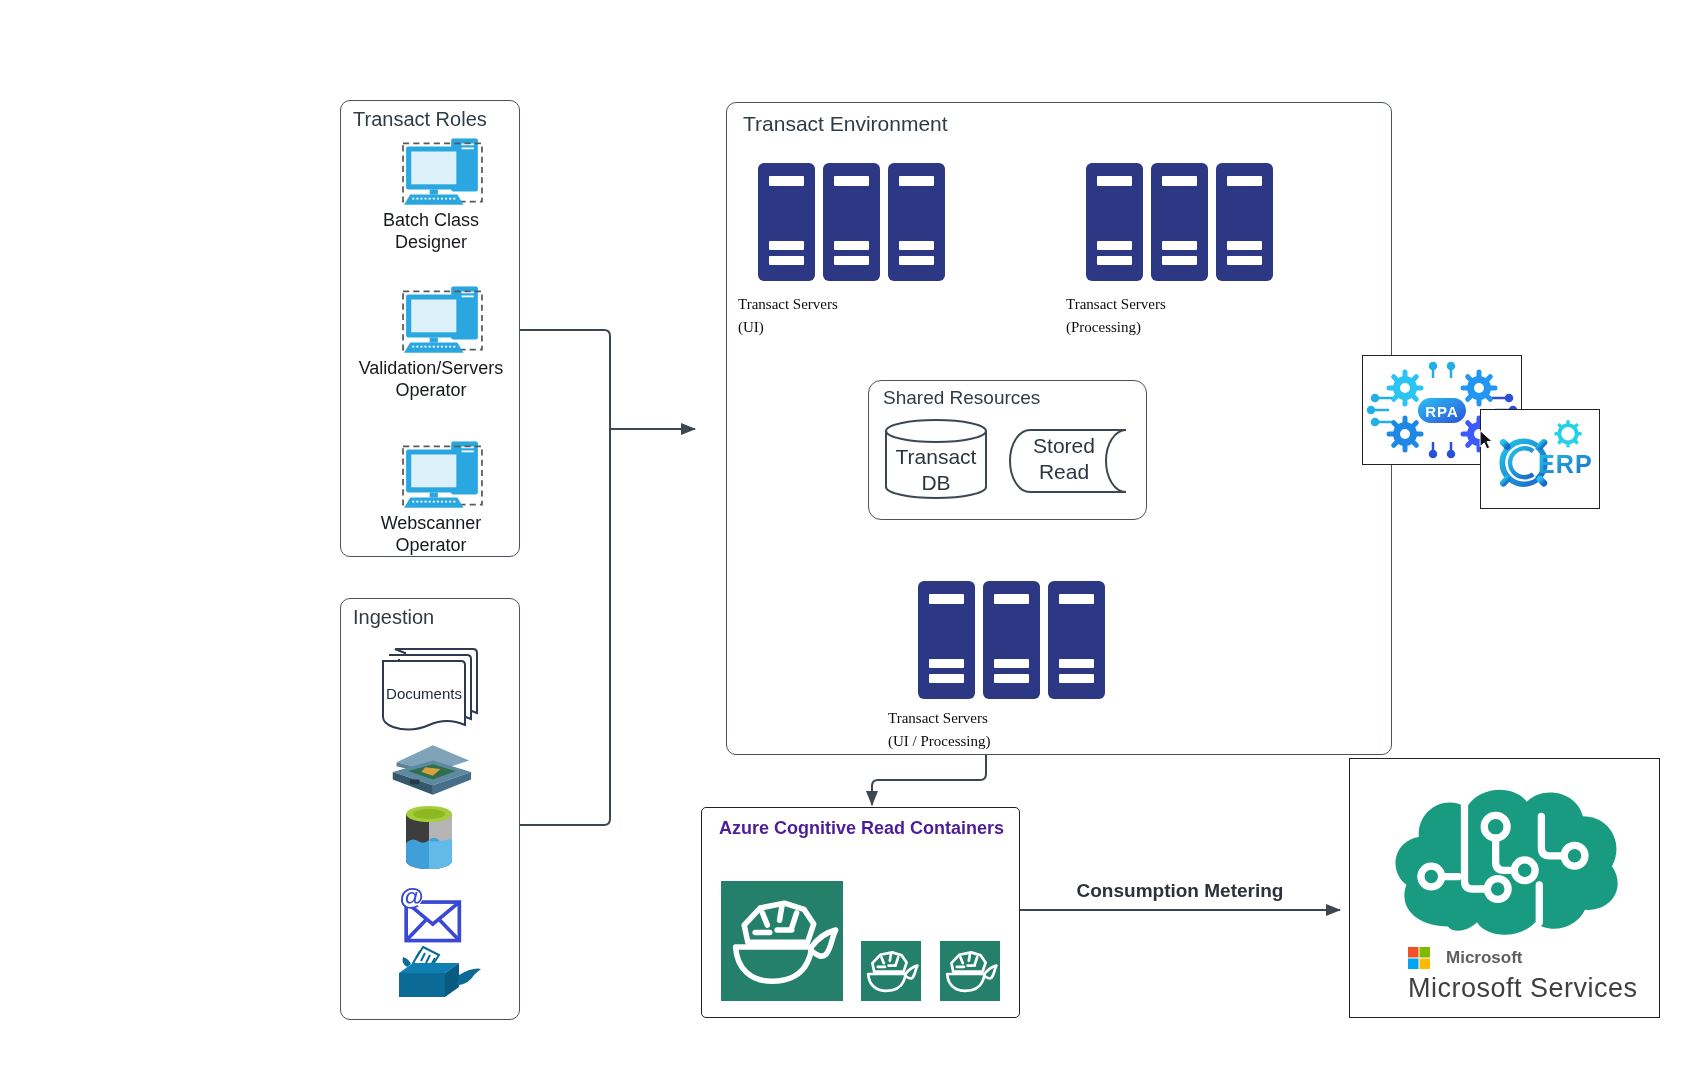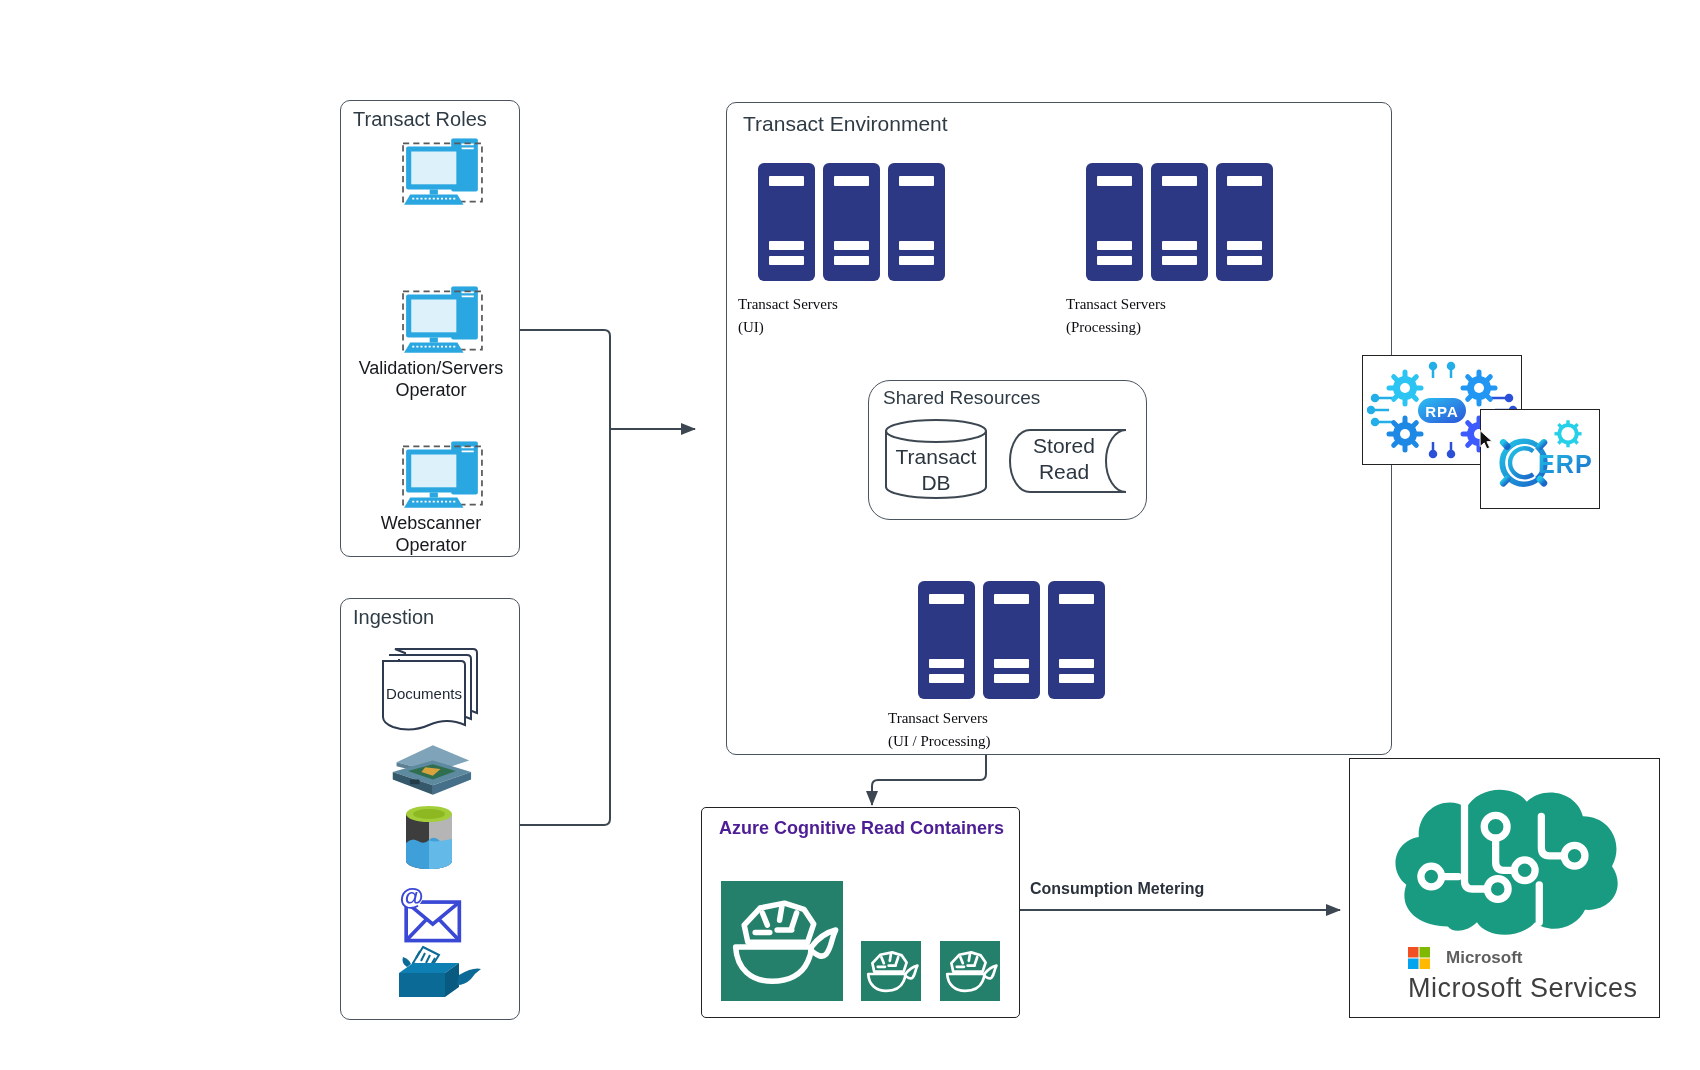--- a/index.html
+++ b/index.html
@@ -18,21 +18,21 @@
   .box-title{font-size:20px;color:var(--title_text);}
   .node-label{font-size:18px;line-height:22px;color:var(--label_text);text-align:center;}
   .sg-label{font-size:15px;line-height:23px;color:#0b0d10;text-align:left;font-family:Liberation Serif, serif;}
   .tower{position:absolute;width:57px;height:118px;background:var(--server_navy);border-radius:6px;}
   .tower .slot{position:absolute;left:11px;right:11px;background:#fff;border-radius:1px;}
   .tower .s-top{top:13px;height:10px;}
   .tower .s-b1{top:78px;height:9px;}
   .tower .s-b2{top:93px;height:9px;}
   .docker-tile{position:absolute;background:var(--docker_green);}
   .shape-text{position:absolute;text-align:center;font-size:21px;line-height:26px;color:#2c3640;}
-  .metering{font-size:16px;font-weight:bold;color:#2b323c;}
+  .metering{font-size:19px;font-weight:bold;color:#2b323c;text-align:center;}
   .ms-brand{font-size:17px;font-weight:600;color:var(--ms_gray);}
   .ms-product{font-size:27px;font-weight:300;letter-spacing:.5px;color:#3f3f3f;}
   svg{display:block;}
   .connector{pointer-events:none;}
   .connector path{stroke:var(--line);stroke-width:2;fill:none;}
   .arrowhead{fill:var(--line);stroke:none;}
 </style>
 </head>
 <body>
 
@@ -112,20 +112,24 @@
         <path d="M1020,910 H1340" marker-end="url(#arr)"></path>
       </g>
   </svg>
 
   <div class="abs frame" style="left:340px;top:100px;width:180px;height:457px">
     <div class="abs box-title" style="left:12px;top:7px">Transact Roles</div>
 
     <svg class="abs" style="left:61px;top:36px" width="82" height="70" viewBox="0 0 80 66">
         <use href="#workstation"></use>
       </svg>
+    <div class="abs node-label" style="left:5px;top:108px;width:170px">
+      <span style="display:block">Batch Class</span>
+      <span style="display:block">Designer</span>
+    </div>
 
     <svg class="abs" style="left:61px;top:184px" width="82" height="70" viewBox="0 0 80 66">
         <use href="#workstation"></use>
       </svg>
     <div class="abs node-label" style="left:5px;top:256px;width:170px">
       <span style="display:block">Validation/Servers</span>
       <span style="display:block">Operator</span>
     </div>
 
     <svg class="abs" style="left:61px;top:339px" width="82" height="70" viewBox="0 0 80 66">
@@ -229,21 +233,21 @@
           <i class="slot s-top"></i>
           <i class="slot s-b1"></i>
           <i class="slot s-b2"></i>
         </div>
       <div class="abs sg-label" style="left:-20px;top:130px;width:227px">
         <span style="display:block">Transact Servers</span>
         <span style="display:block">(Processing)</span>
       </div>
     </div>
 
-    <div class="abs frame" style="left:141px;top:277px;width:279px;height:140px;border-radius:22px">
+    <div class="abs frame" style="left:141px;top:277px;width:279px;height:140px;border-radius:13px">
       <div class="abs box-title" style="left:14px;top:6px;font-size:19px">Shared Resources</div>
       <svg class="abs" style="left:15px;top:37px" width="104" height="84" viewBox="0 0 104 84">
         <path d="M2,13 V69 A50,11 0 0 0 102,69 V13" fill="#fff" stroke="var(--line)" stroke-width="2"></path>
         <ellipse cx="52" cy="13" rx="50" ry="11" fill="#fff" stroke="var(--line)" stroke-width="2"></ellipse>
       </svg>
       <div class="abs shape-text" style="left:15px;top:63px;width:104px">
         <span style="display:block">Transact</span>
         <span style="display:block">DB</span>
       </div>
       <svg class="abs" style="left:139px;top:47px" width="124" height="66" viewBox="0 0 124 66">

